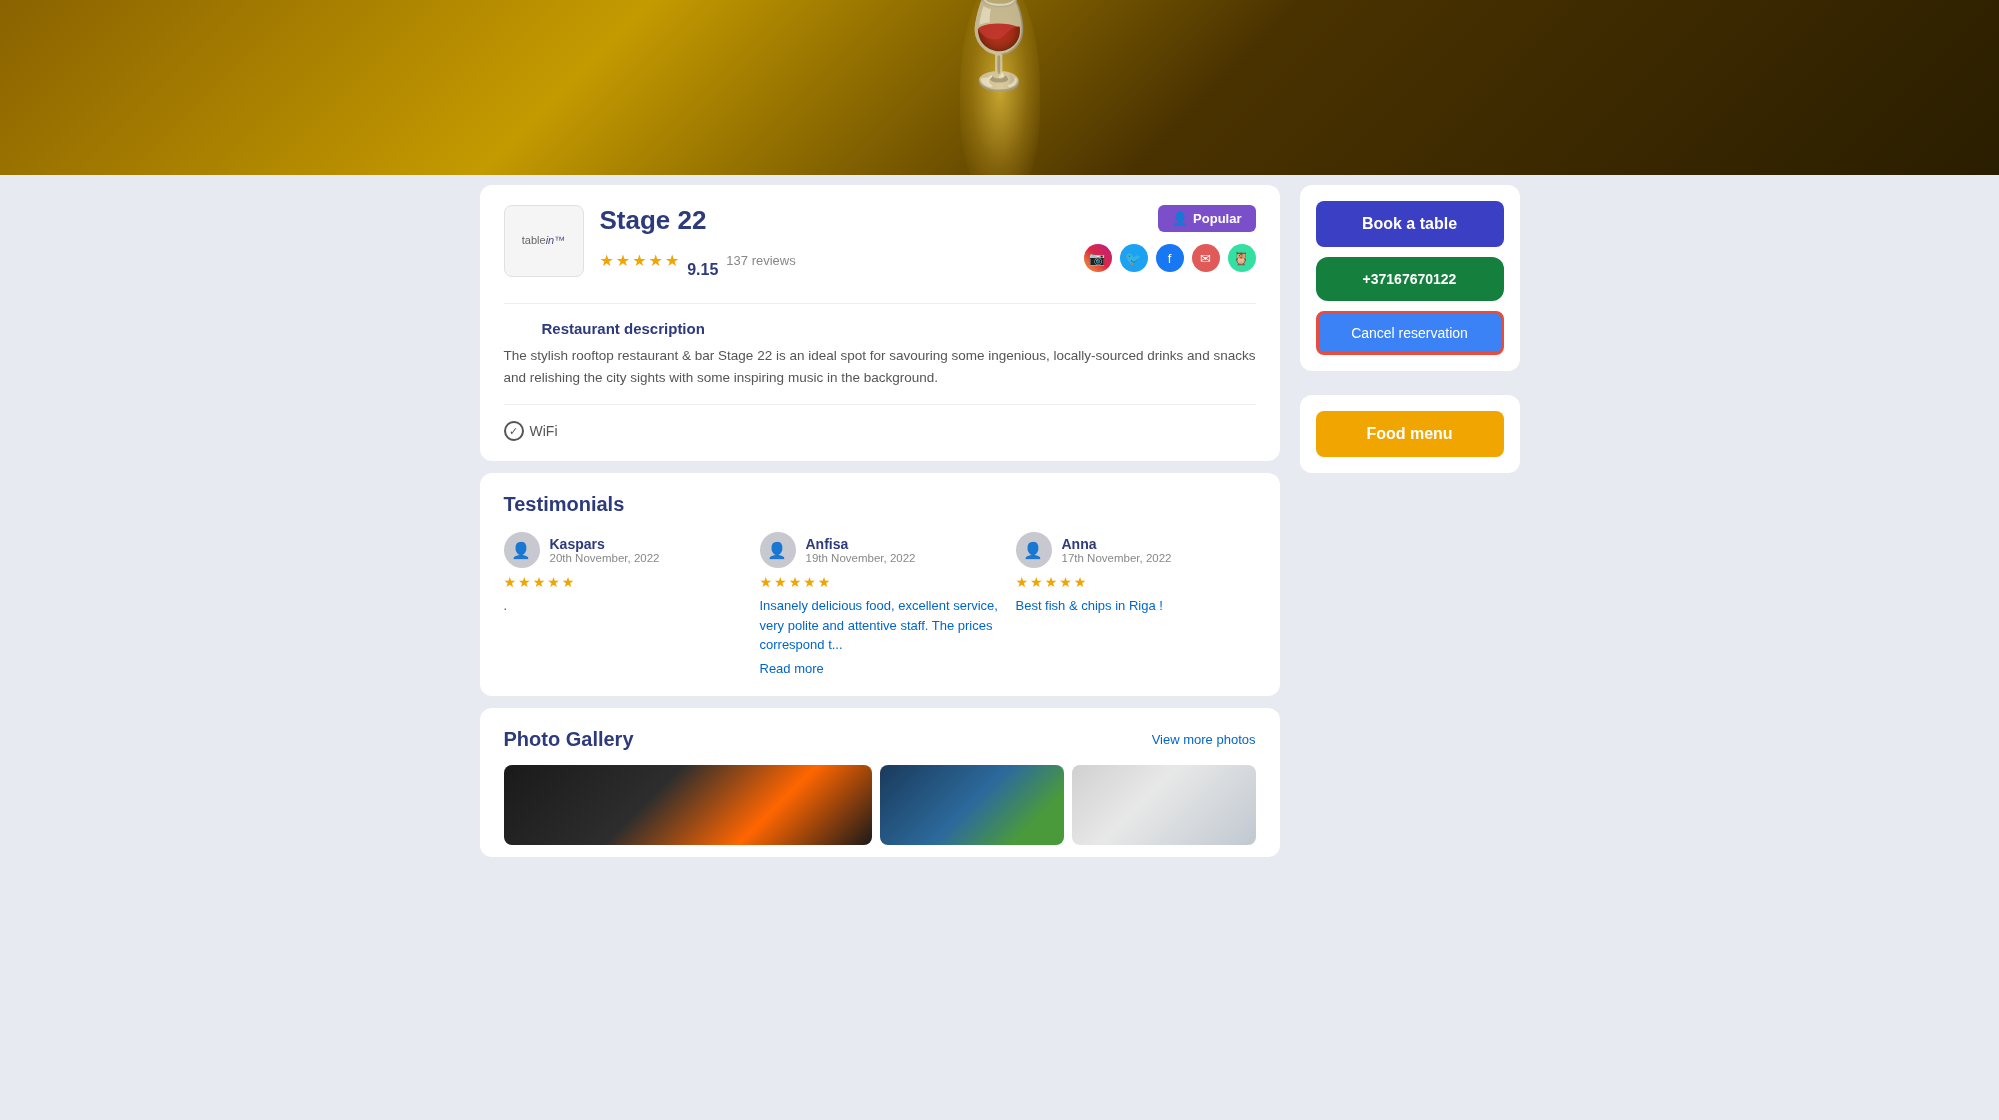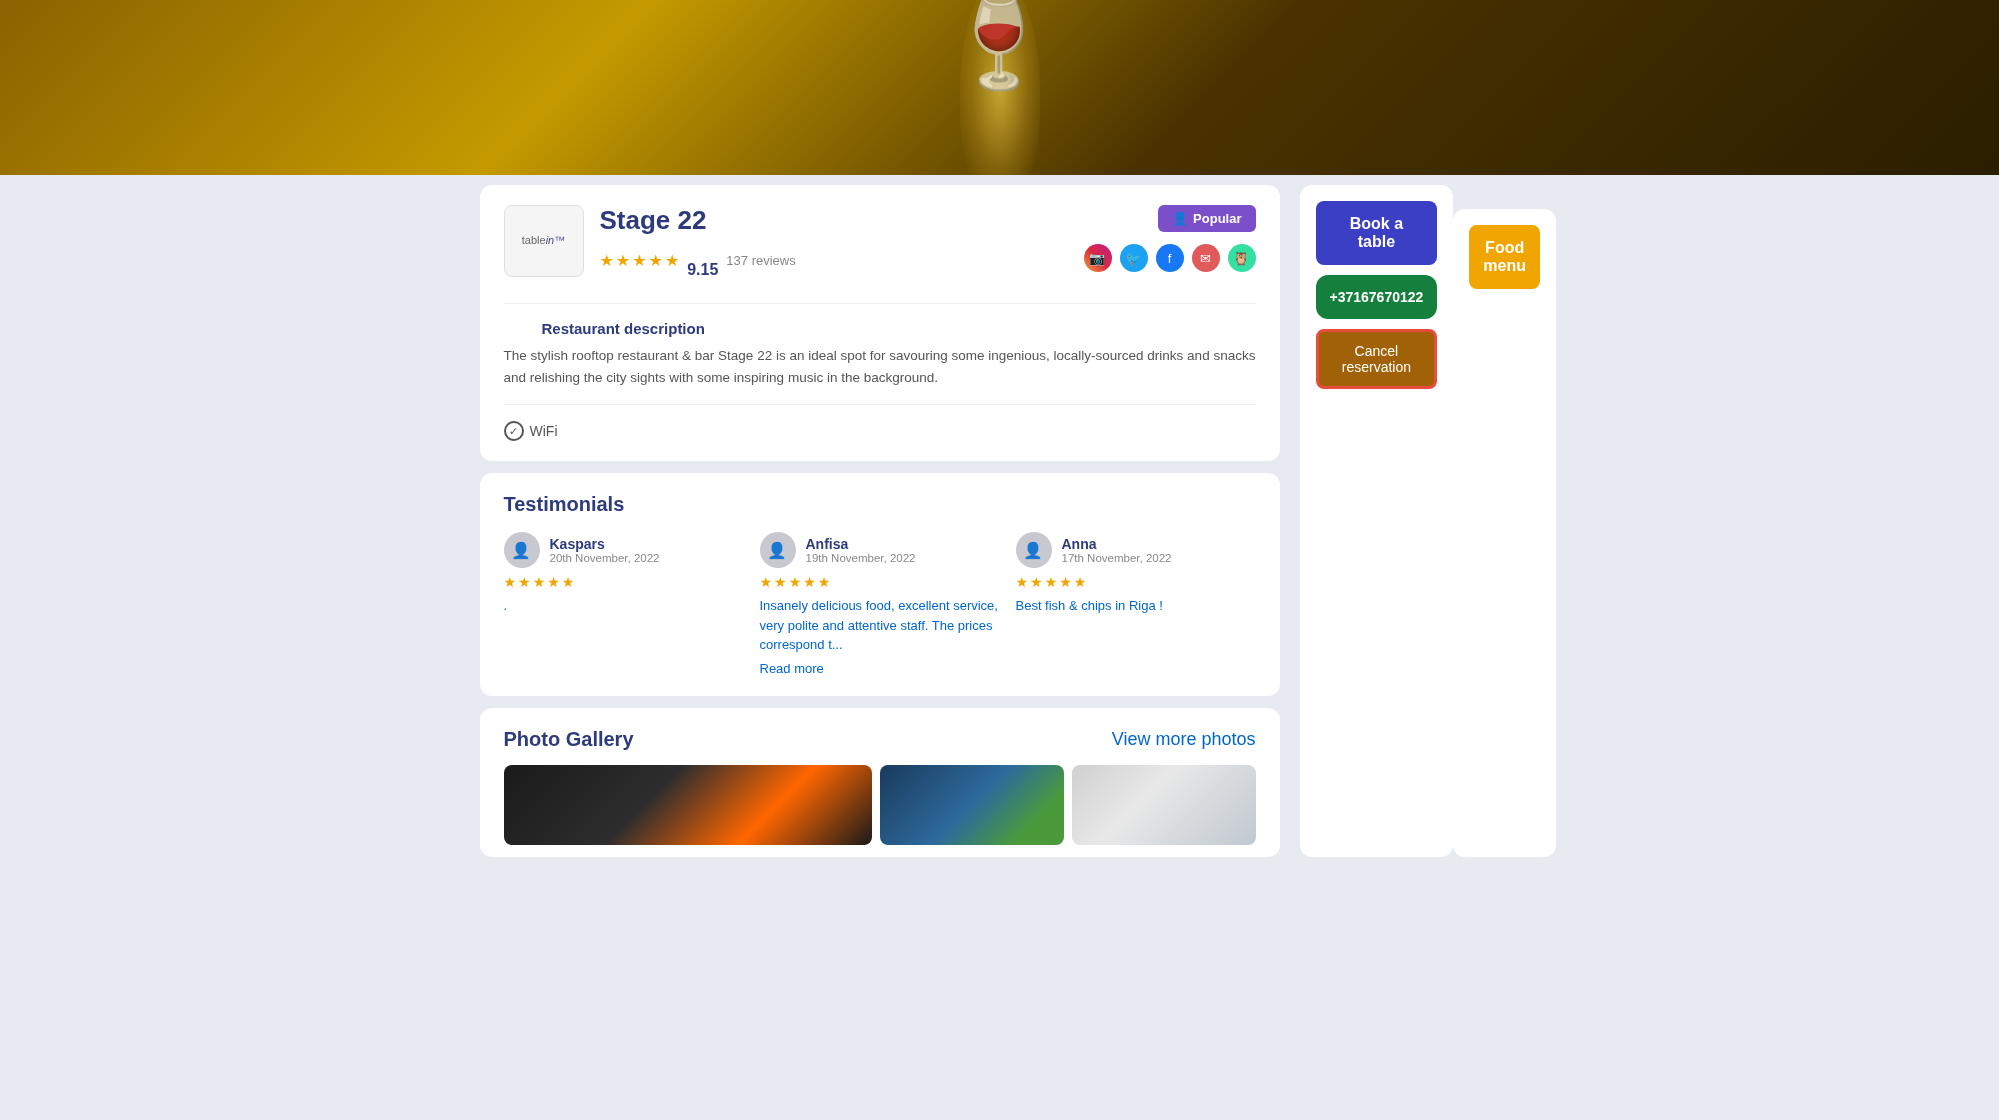--- a/index.html
+++ b/index.html
@@ -59,21 +59,21 @@
       flex: 1;
       display: flex;
       flex-direction: column;
       gap: 12px;
     }
 
     .right-column {
       width: 220px;
       flex-shrink: 0;
       display: flex;
-      flex-direction: row;
+      flex-direction: column;
       gap: 0;
     }
 
     
     .card {
       background: #fff;
       border-radius: 12px;
       padding: 20px 24px;
     }
 
@@ -256,21 +256,21 @@
       border-radius: 12px;
       padding: 14px;
       font-size: 14px;
       font-weight: 600;
       cursor: pointer;
       width: 100%;
       text-align: center;
     }
 
     .btn-cancel {
-      background: #a16207;
+      background: #3b82f6;
       color: white;
       border: 3px solid #e74c3c;
       border-radius: 8px;
       padding: 11px;
       font-size: 14px;
       font-weight: 500;
       cursor: pointer;
       width: 100%;
       text-align: center;
     }
@@ -388,21 +388,21 @@
       margin-bottom: 14px;
     }
 
     .gallery-title {
       font-size: 20px;
       font-weight: 700;
       color: #2d3a7c;
     }
 
     .view-more-link {
-      font-size: 18px;
+      font-size: 13px;
       color: #0066cc;
       cursor: pointer;
       text-decoration: none;
     }
 
     .gallery-grid {
       display: grid;
       grid-template-columns: 2fr 1fr 1fr;
       gap: 8px;
     }

